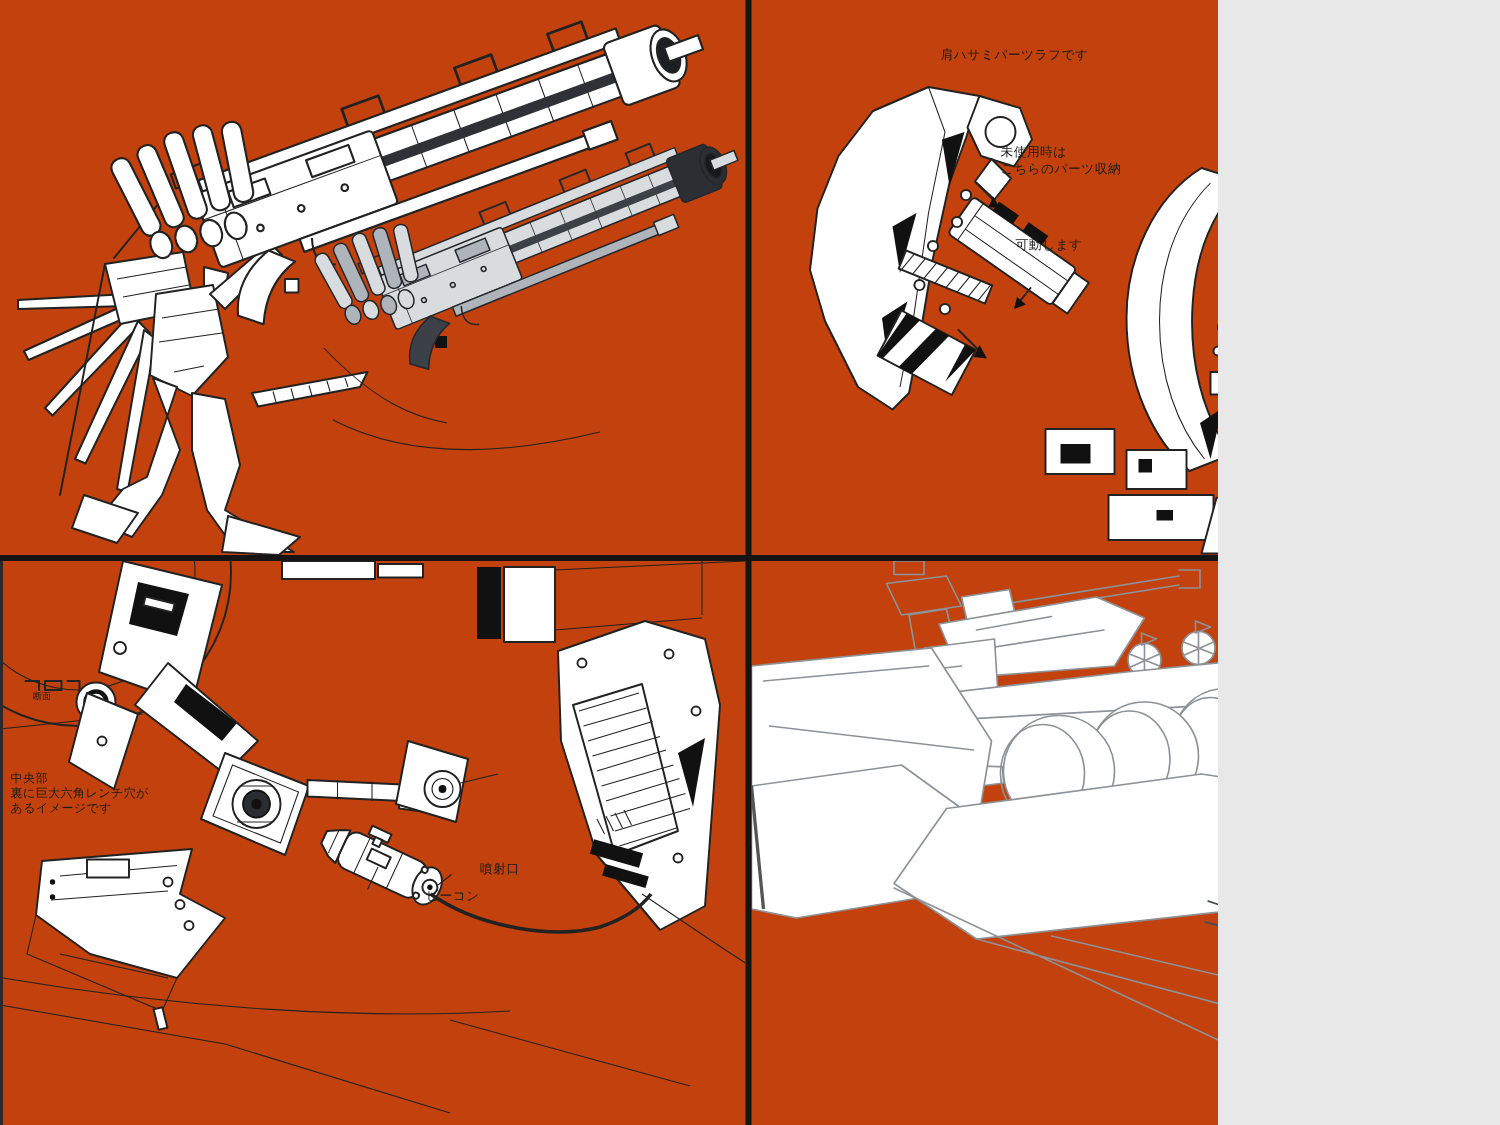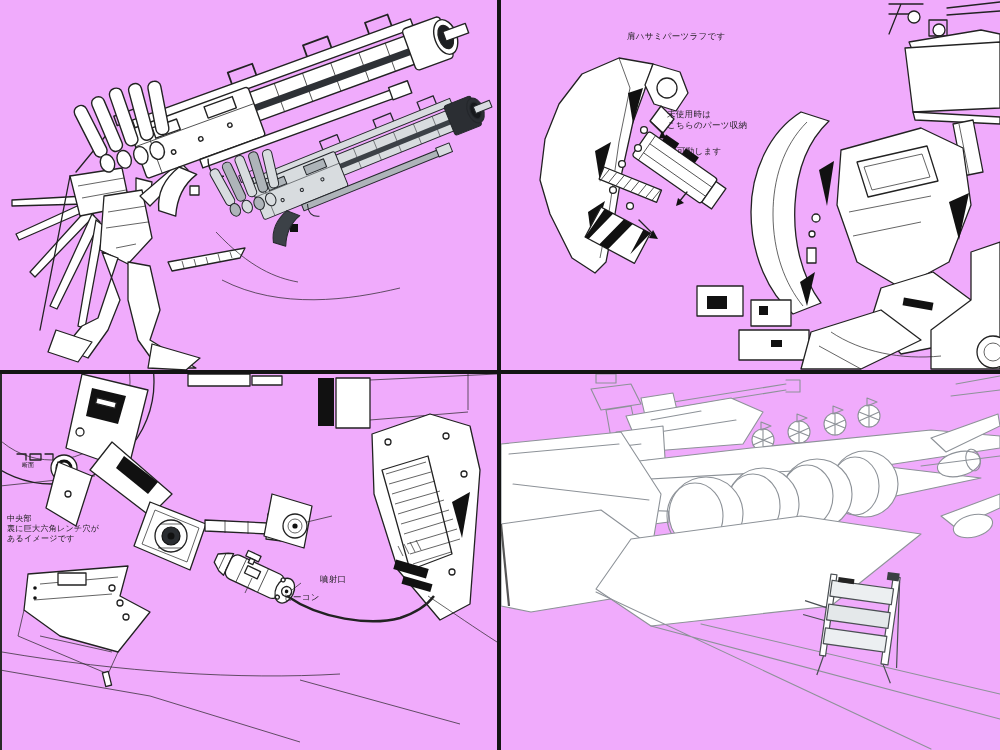--- a/index.html
+++ b/index.html
@@ -1,17 +1,17 @@
 <!DOCTYPE html>
 <html><head>
 <meta charset="utf-8">
 <style>
   html,body{margin:0;padding:0;background:#e8e8e8;}
   .sheet{
-    position:relative;width:1000px;height:750px;background:#f0abfc;
+    position:relative;width:812px;height:750px;background:#c2410c;
     overflow:hidden;font-family:"Liberation Sans","DejaVu Sans",sans-serif;
   }
   .quad{position:absolute;overflow:hidden;}
   .q-tl{left:0;top:0;width:497px;height:370px;}
   .q-tr{left:501px;top:0;width:499px;height:370px;}
   .q-bl{left:0;top:374px;width:497px;height:376px;}
   .q-br{left:501px;top:374px;width:499px;height:376px;}
   .divider{position:absolute;background:#141414;}
   .div-v{left:497px;top:0;width:4px;height:750px;}
   .div-h{left:0;top:370px;width:1000px;height:4px;}
@@ -402,22 +402,22 @@
         <path class="rk" fill="none" d="M69,-2 L78,84 M4,82 L0,102 M64,82 L74,100"></path>
       </g>
     </svg>
   </div>
 
   <div class="divider div-v"></div>
   <div class="divider div-h"></div>
   <div class="divider edge-l"></div>
 
   <div class="ann" style="left:627px;top:31px;">肩ハサミパーツラフです</div>
-  <div class="ann" style="left:667px;top:109px;">未使用時は
+  <div class="ann" style="left:667px;top:96px;">未使用時は
 こちらのパーツ収納</div>
-  <div class="ann" style="left:677px;top:146px;">可動します</div>
+  <div class="ann" style="left:677px;top:158px;">可動します</div>
   <div class="ann" style="left:7px;top:514px;font-size:8px;font-family:Liberation Serif, serif;">中央部
 裏に巨大六角レンチ穴が
 あるイメージです</div>
   <div class="ann" style="left:236px;top:592px;margin-left:48px;">ビーコン</div>
   <div class="ann" style="left:304px;top:574px;padding-left:16px;">噴射口</div>
   <div class="ann ann-tiny" style="left:22px;top:462px;">断面</div>
 </div>
 
 </body></html>

